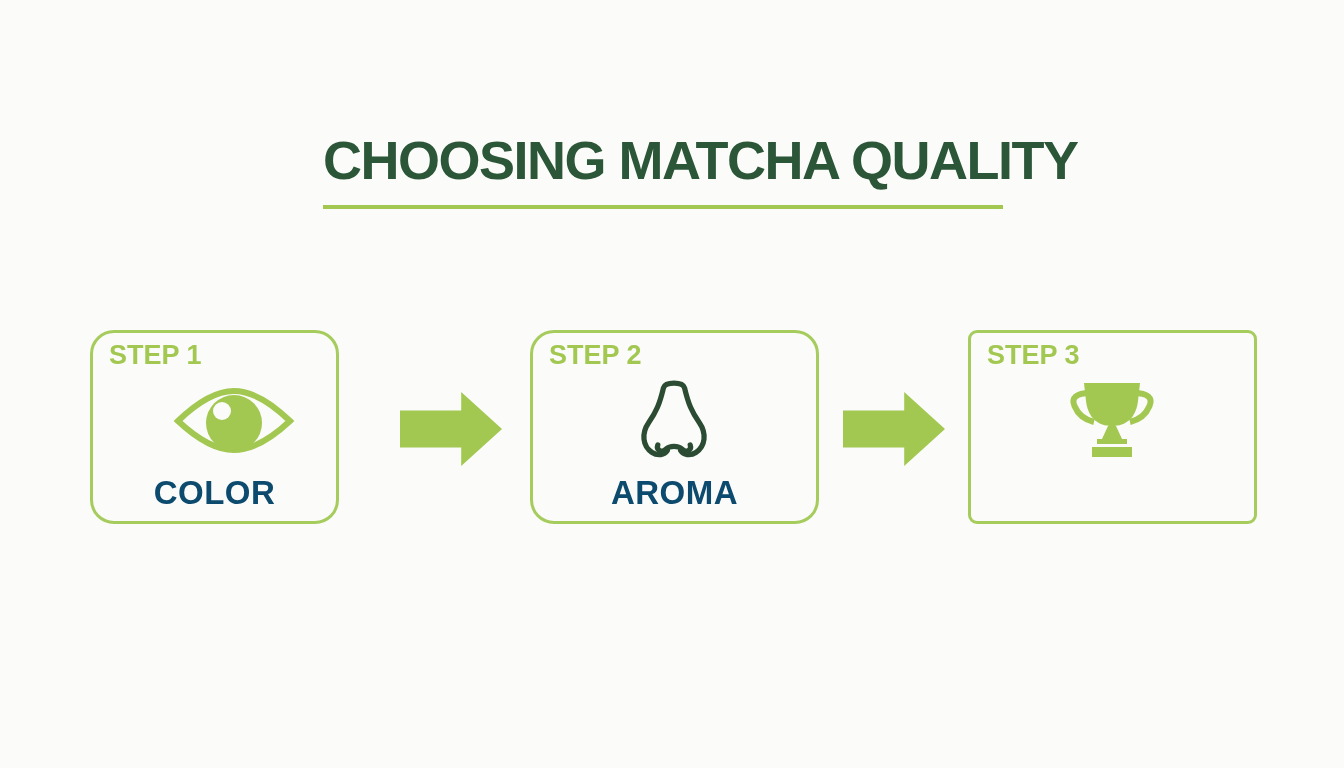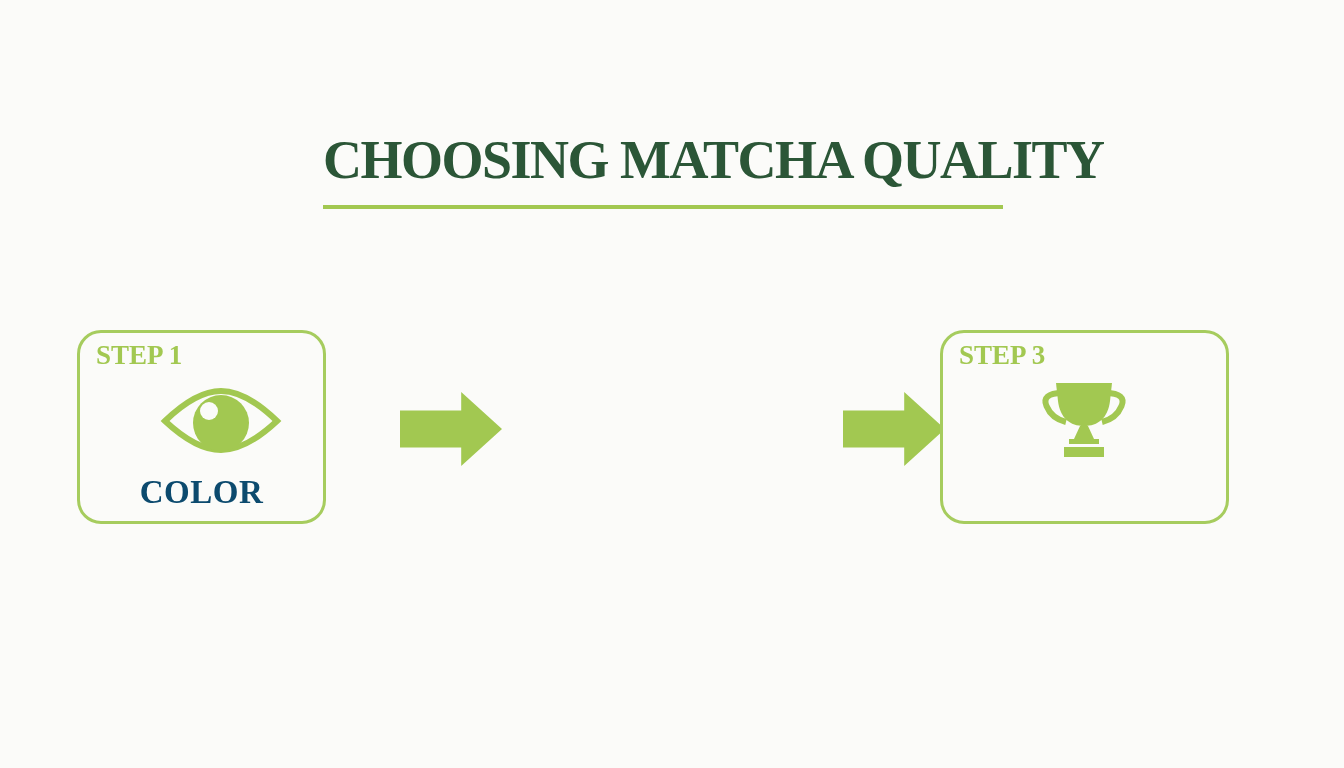--- a/index.html
+++ b/index.html
@@ -7,21 +7,20 @@
     padding: 0;
     background: #fbfbf9;
     font-family: "Liberation Sans", sans-serif;
   }
   .canvas {
     position: relative;
     width: 1344px;
     height: 768px;
     background: #fbfbf9;
     overflow: hidden;
-    font-family: Liberation Serif, serif;
   }
   .title {
     position: absolute;
     top: 133px;
     left: 323px;
     width: 680px;
     margin: 0;
     font-size: 54px;
     font-weight: bold;
     letter-spacing: -1.5px;
@@ -40,23 +39,23 @@
   }
   .step-box {
     position: absolute;
     top: 330px;
     height: 194px;
     border: 3px solid #a6cc5e;
     border-radius: 24px;
     box-sizing: border-box;
     background: #fbfbf9;
   }
-  .box-1 { left: 77px;  width: 249px; }
+  .box-1 { left: 90px;  width: 249px; }
   .box-2 { left: 530px; width: 289px; }
-  .box-3 { left: 940px; width: 289px; }
+  .box-3 { left: 968px; width: 289px; border-radius: 9px; }
   .step-label {
     position: absolute;
     top: 9px;
     left: 16px;
     font-size: 27px;
     font-weight: bold;
     line-height: 1;
     color: #a2c851;
   }
   .criterion-label {
@@ -103,20 +102,30 @@
         <path d="M5,36 Q36,6 61,6 Q86,6 117,36 Q86,65 61,65 Q36,65 5,36 Z" fill="none" stroke="#a2c851" stroke-width="6" stroke-linejoin="miter"></path>
         <circle cx="61" cy="38" r="28" fill="#a2c851"></circle>
         <circle cx="49" cy="26" r="9" fill="#fbfbf9"></circle>
       </svg>
     </div>
     <div class="criterion-label">COLOR</div>
   </div>
 
   <div class="flow-arrow arrow-1"></div>
 
+  <div class="step-box box-2">
+    <div class="step-label">STEP 2</div>
+    <div class="icon-wrap icon-nose">
+      <svg width="80" height="88" viewBox="0 0 84 92">
+        <path d="M35,76 C32,80.5 25,82 19,78 C9,71.5 7.5,58 15.5,46.5 C23.5,35 27,27 31,10 C33,3.5 51,3.5 53,10 C57,27 60.5,35 68.5,46.5 C76.5,58 75,71.5 65,78 C59,82 52,80.5 49,76" fill="none" stroke="#2b4c33" stroke-width="5.5" stroke-linecap="round"></path>
+        <path d="M25,70 C23,75.5 29,79 33.5,74.5 C37.5,70.5 46.5,70.5 50.5,74.5 C55,79 61,75.5 59,70" fill="none" stroke="#2b4c33" stroke-width="5.5" stroke-linecap="round"></path>
+      </svg>
+    </div>
+    <div class="criterion-label">AROMA</div>
+  </div>
 
   <div class="flow-arrow arrow-2"></div>
 
   <div class="step-box box-3">
     <div class="icon-wrap icon-trophy">
       <svg width="88" height="78" viewBox="0 0 88 78">
         <path d="M22,12 C8,12 3,17 6.5,25 C10,33.5 18,39 26,41" fill="none" stroke="#a2c851" stroke-width="6"></path>
         <path d="M66,12 C80,12 85,17 81.5,25 C78,33.5 70,39 62,41" fill="none" stroke="#a2c851" stroke-width="6"></path>
         <path d="M16,2 H72 L70,20 C68,37 58,45 44,45 C30,45 20,37 18,20 Z" fill="#a2c851"></path>
         <polygon points="40,45 48,45 54,58 34,58" fill="#a2c851"></polygon>

